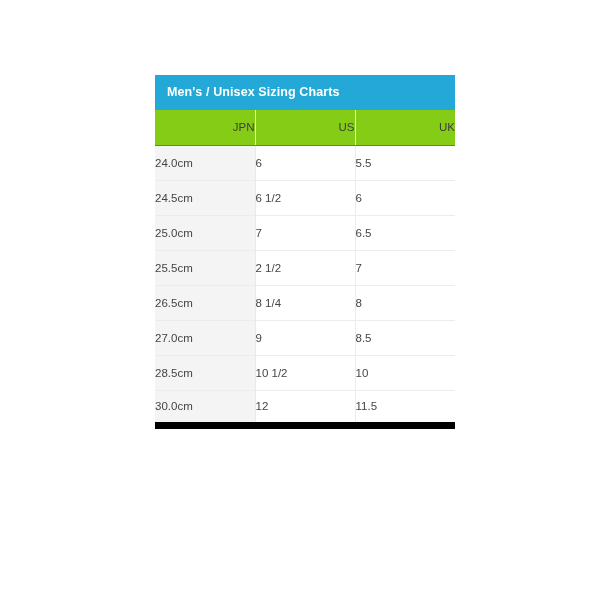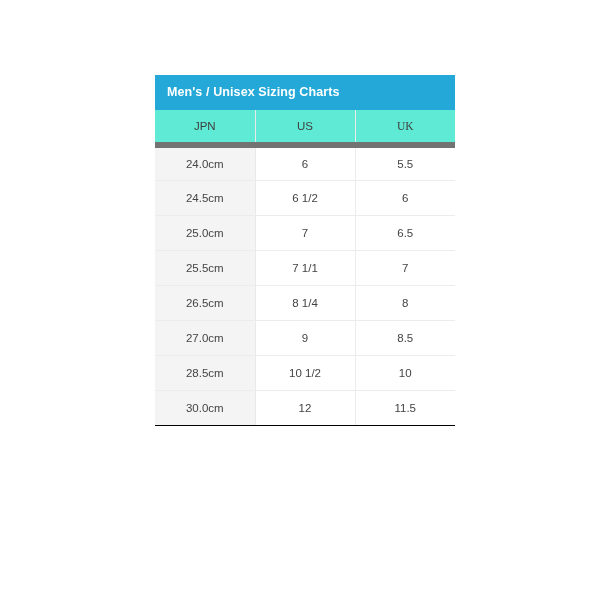--- a/index.html
+++ b/index.html
@@ -56,53 +56,51 @@
   }
 
   table.size-table col.col-jpn,
   table.size-table col.col-us,
   table.size-table col.col-uk {
     width: 100px;
   }
 
   table.size-table thead th {
     height: 35px;
-    background: #5eead4;
+    background: #84cc16;
     color: #3f3f3f;
     font-size: 11.5px;
     font-weight: normal;
-    text-align: center;
+    text-align: right;
     vertical-align: middle;
     padding: 0;
     border-right: 1px solid #e9e9e9;
-    border-bottom: 6px solid #737373;
+    border-bottom: 1px solid #737373;
     box-sizing: border-box;
   }
   table.size-table thead th:last-child {
     border-right: none;
-    font-family: Liberation Serif, serif;
   }
 
   table.size-table tbody td {
     height: 35px;
     font-size: 11.5px;
     color: #444444;
-    text-align: center;
     vertical-align: middle;
     padding: 0;
     background: #ffffff;
     border-right: 1px solid #ececec;
     border-bottom: 1px solid #ececec;
     box-sizing: border-box;
   }
   table.size-table tbody td:last-child {
     border-right: none;
   }
   table.size-table tbody tr:last-child td {
-    border-bottom: 1px solid #000000;
+    border-bottom: 7px solid #000000;
   }
 
   table.size-table tbody td.cell-jpn {
     background: #f4f4f4;
     border-right: 1px solid #e9e9e9;
   }
 </style>
 </head>
 <body>
 
@@ -138,21 +136,21 @@
             <td class="cell-us">6 1/2</td>
             <td class="cell-uk">6</td>
           </tr>
           <tr>
             <td class="cell-jpn">25.0cm</td>
             <td class="cell-us">7</td>
             <td class="cell-uk">6.5</td>
           </tr>
           <tr>
             <td class="cell-jpn">25.5cm</td>
-            <td class="cell-us">7 1/1</td>
+            <td class="cell-us">2 1/2</td>
             <td class="cell-uk">7</td>
           </tr>
           <tr>
             <td class="cell-jpn">26.5cm</td>
             <td class="cell-us">8 1/4</td>
             <td class="cell-uk">8</td>
           </tr>
           <tr>
             <td class="cell-jpn">27.0cm</td>
             <td class="cell-us">9</td>

